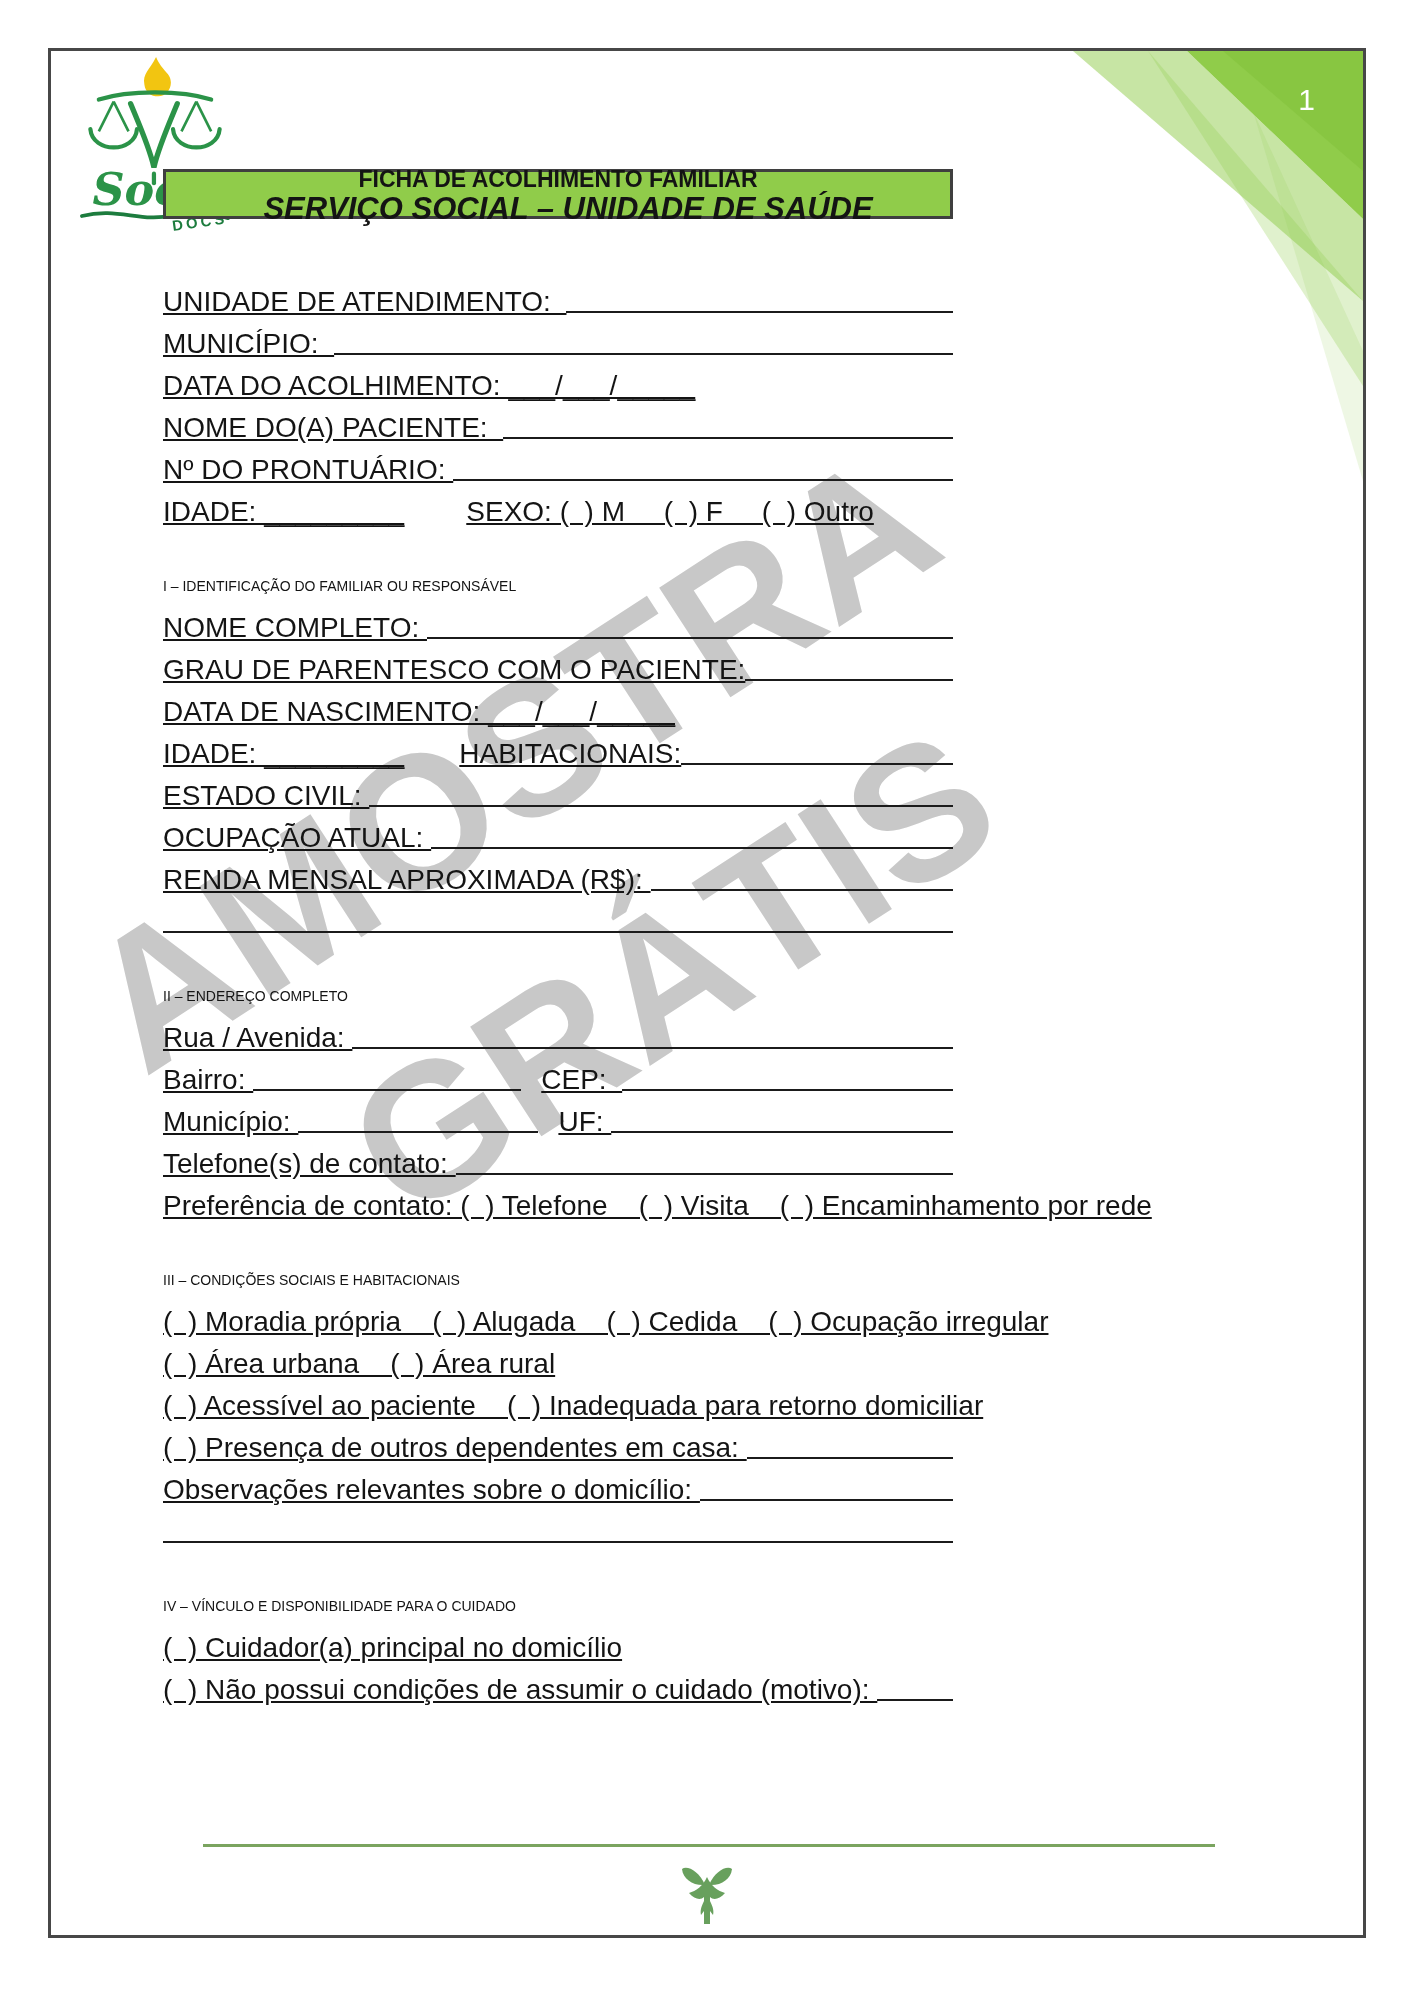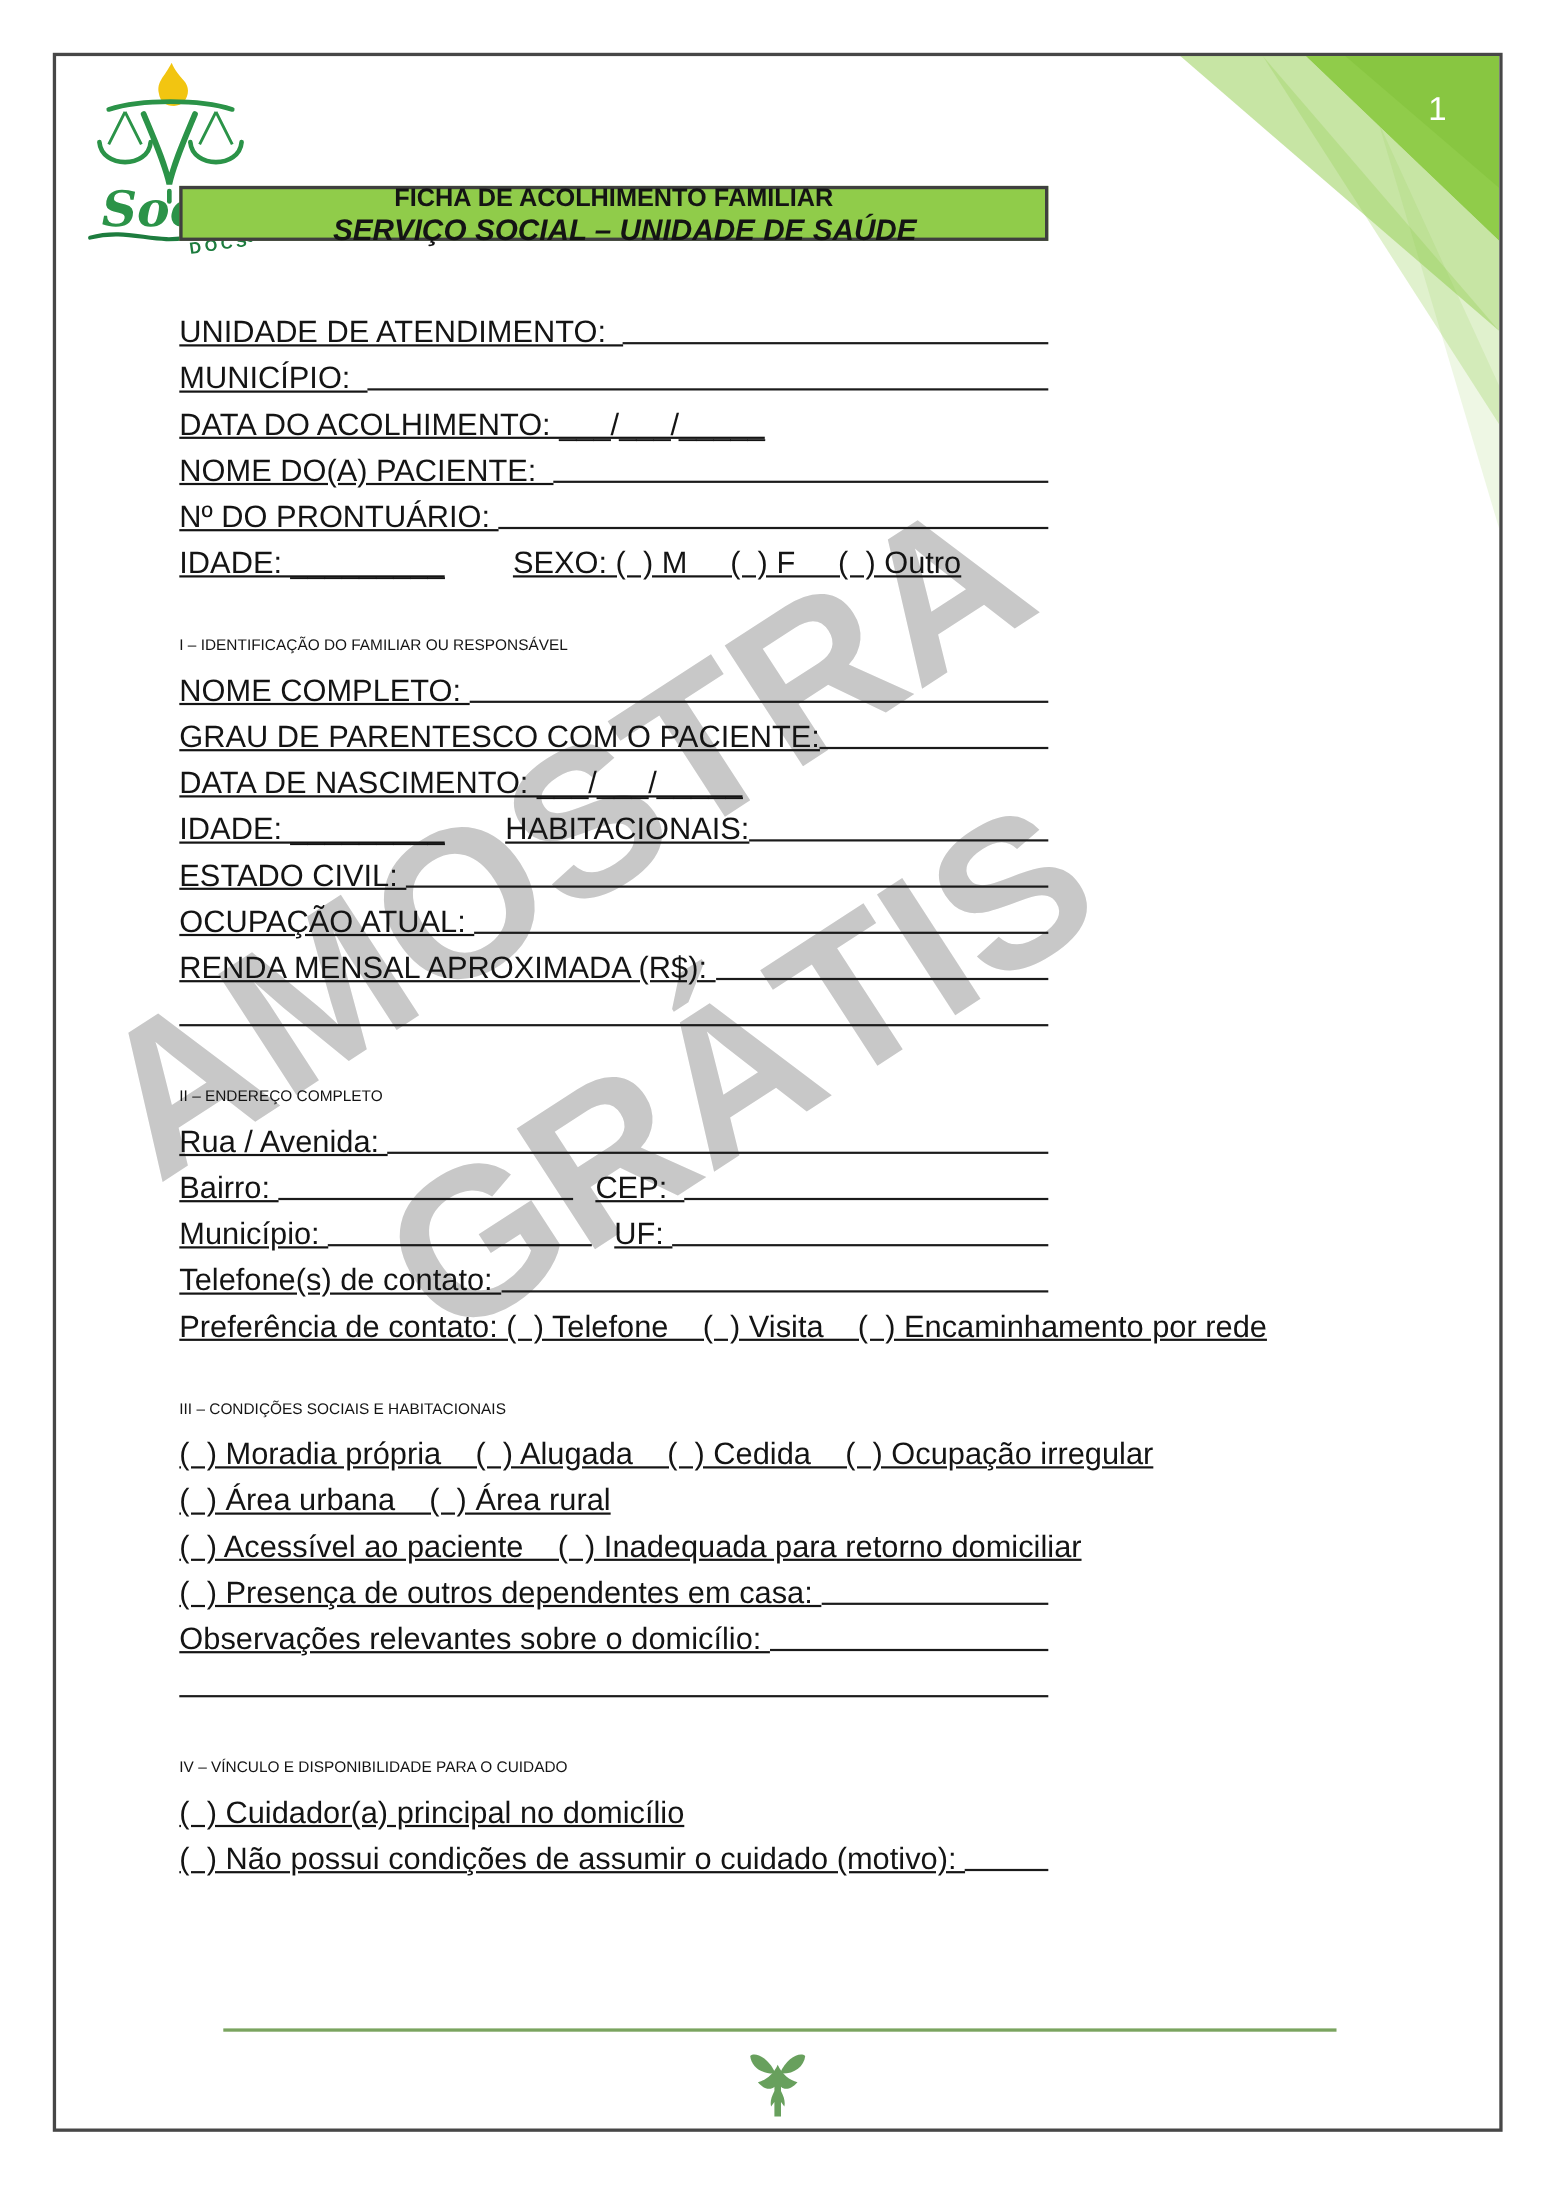--- a/index.html
+++ b/index.html
@@ -19,21 +19,21 @@
   }
   
   .logo{position:absolute;left:24px;top:4px;z-index:2;}
   
   .title-box{
     position:absolute;left:112px;top:118px;width:790px;height:50px;z-index:2;
     background:var(--green,#90cc4a);border:3px solid #3f3f3f;box-sizing:border-box;
     display:flex;flex-direction:column;justify-content:center;text-align:center;
   }
   .title-box .t1{font-weight:bold;font-size:23px;line-height:30px;}
-  .title-box .t2{font-weight:bold;font-style:italic;font-size:27px;line-height:30px;padding-left:20px;}
+  .title-box .t2{font-weight:bold;font-style:italic;font-size:31px;line-height:30px;padding-left:20px;}
   
   .wm{
     position:absolute;z-index:1;font-weight:bold;color:var(--wm,#c8c8c8);
     font-size:190px;line-height:220px;white-space:nowrap;
     transform:rotate(-33deg);pointer-events:none;
   }
   .wm1{left:-20px;top:600px;}
   .wm2{left:262px;top:812px;}
   
   .content{position:absolute;left:112px;top:230px;width:790px;z-index:2;}

